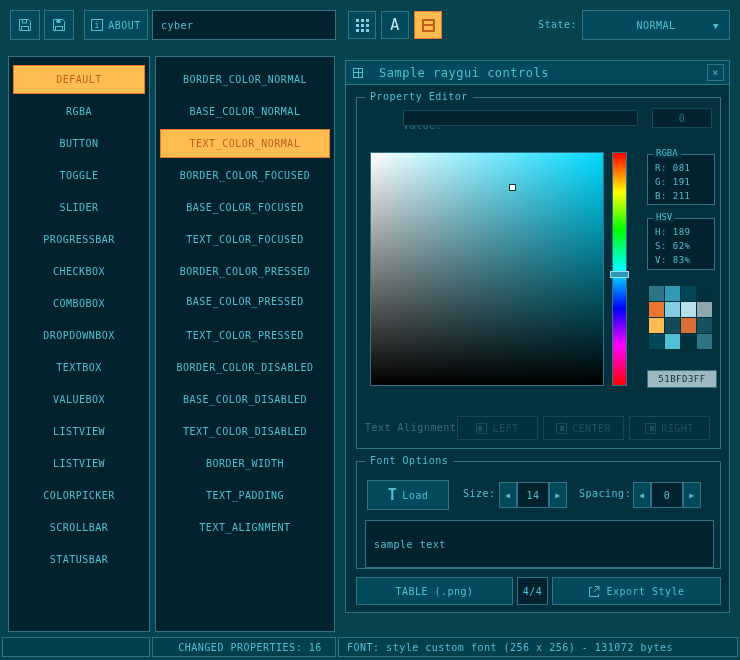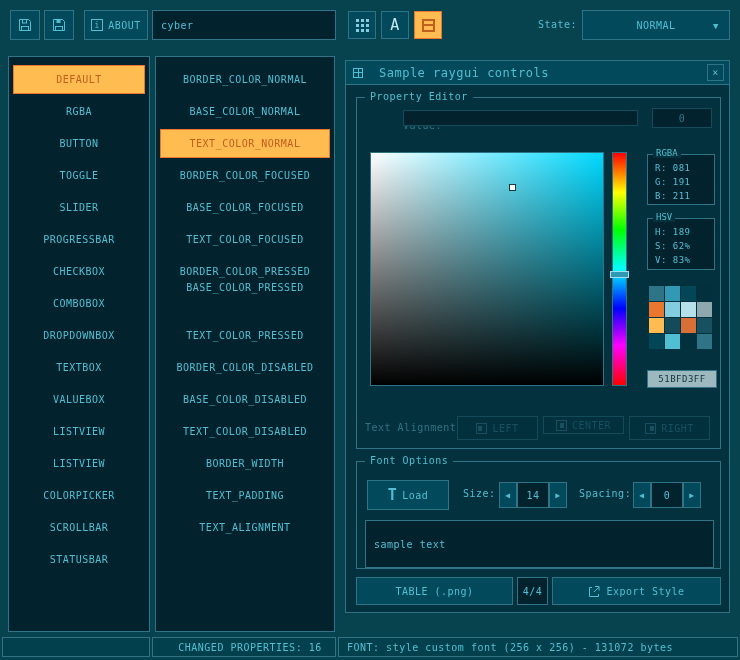--- a/index.html
+++ b/index.html
@@ -161,21 +161,21 @@
   </div>
 
   <div class="panel" style="left:155px;top:56px;width:180px;height:576px;">
     <div class="list-item" style="top:8px;width:170px;">BORDER_COLOR_NORMAL</div>
     <div class="list-item" style="top:40px;width:170px;">BASE_COLOR_NORMAL</div>
     <div class="list-item selected" style="top:72px;width:170px;">TEXT_COLOR_NORMAL</div>
     <div class="list-item" style="top:104px;width:170px;">BORDER_COLOR_FOCUSED</div>
     <div class="list-item" style="top:136px;width:170px;">BASE_COLOR_FOCUSED</div>
     <div class="list-item" style="top:168px;width:170px;">TEXT_COLOR_FOCUSED</div>
     <div class="list-item" style="top:200px;width:170px;">BORDER_COLOR_PRESSED</div>
-    <div class="list-item" style="top:216px;width:170px;">BASE_COLOR_PRESSED</div>
+    <div class="list-item" style="top:230px;width:170px;">BASE_COLOR_PRESSED</div>
     <div class="list-item" style="top:264px;width:170px;">TEXT_COLOR_PRESSED</div>
     <div class="list-item" style="top:296px;width:170px;">BORDER_COLOR_DISABLED</div>
     <div class="list-item" style="top:328px;width:170px;">BASE_COLOR_DISABLED</div>
     <div class="list-item" style="top:360px;width:170px;">TEXT_COLOR_DISABLED</div>
     <div class="list-item" style="top:392px;width:170px;">BORDER_WIDTH</div>
     <div class="list-item" style="top:424px;width:170px;">TEXT_PADDING</div>
     <div class="list-item" style="top:456px;width:170px;">TEXT_ALIGNMENT</div>
   </div>
 
   <div id="sample-window">
@@ -236,21 +236,21 @@
 
       <div id="hex-box">51BFD3FF</div>
 
       <div class="label dim" style="left:8px;top:324px;width:90px;overflow:hidden;">Text Alignment</div>
       <div class="btn disabled" style="left:100px;top:318px;width:81px;height:24px;">
         <span class="al-icon l">
             <i></i>
           </span>
         <span>LEFT</span>
       </div>
-      <div class="btn disabled" style="left:186px;top:318px;width:81px;height:18px;">
+      <div class="btn disabled" style="left:186px;top:318px;width:81px;height:24px;">
         <span class="al-icon c">
             <i></i>
           </span>
         <span>CENTER</span>
       </div>
       <div class="btn disabled" style="left:272px;top:318px;width:81px;height:24px;">
         <span class="al-icon r">
             <i></i>
           </span>
         <span>RIGHT</span>

